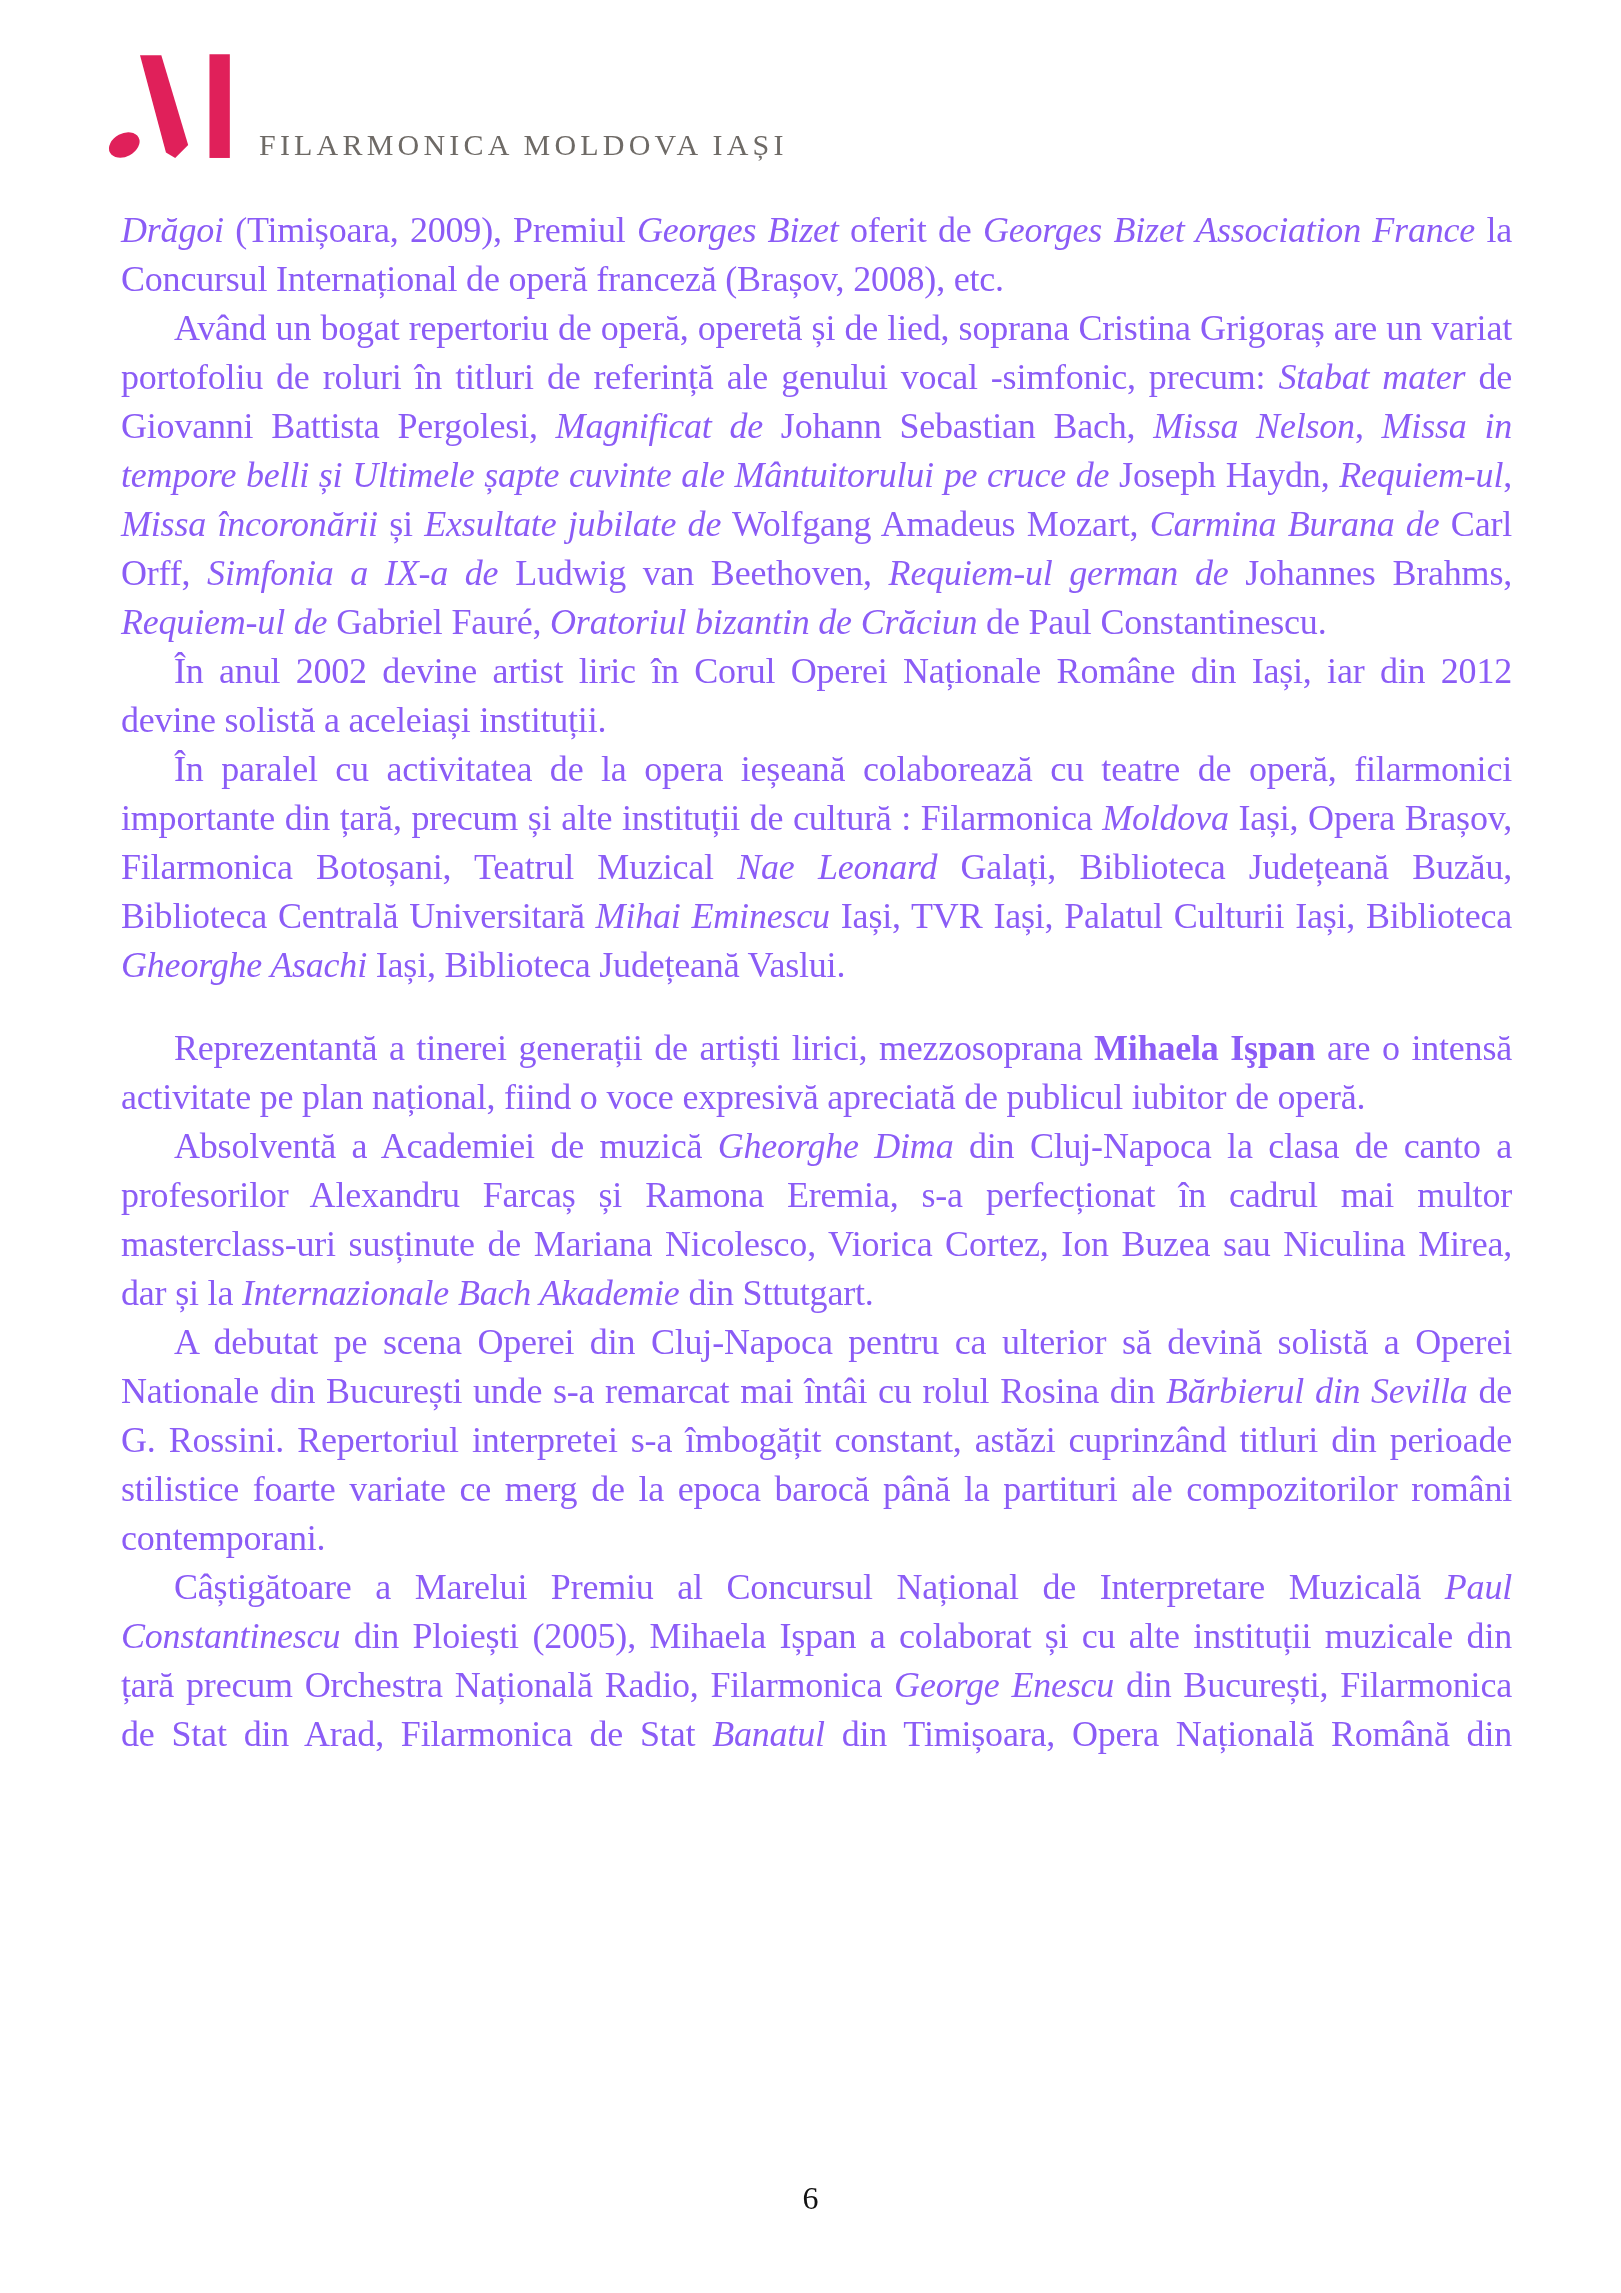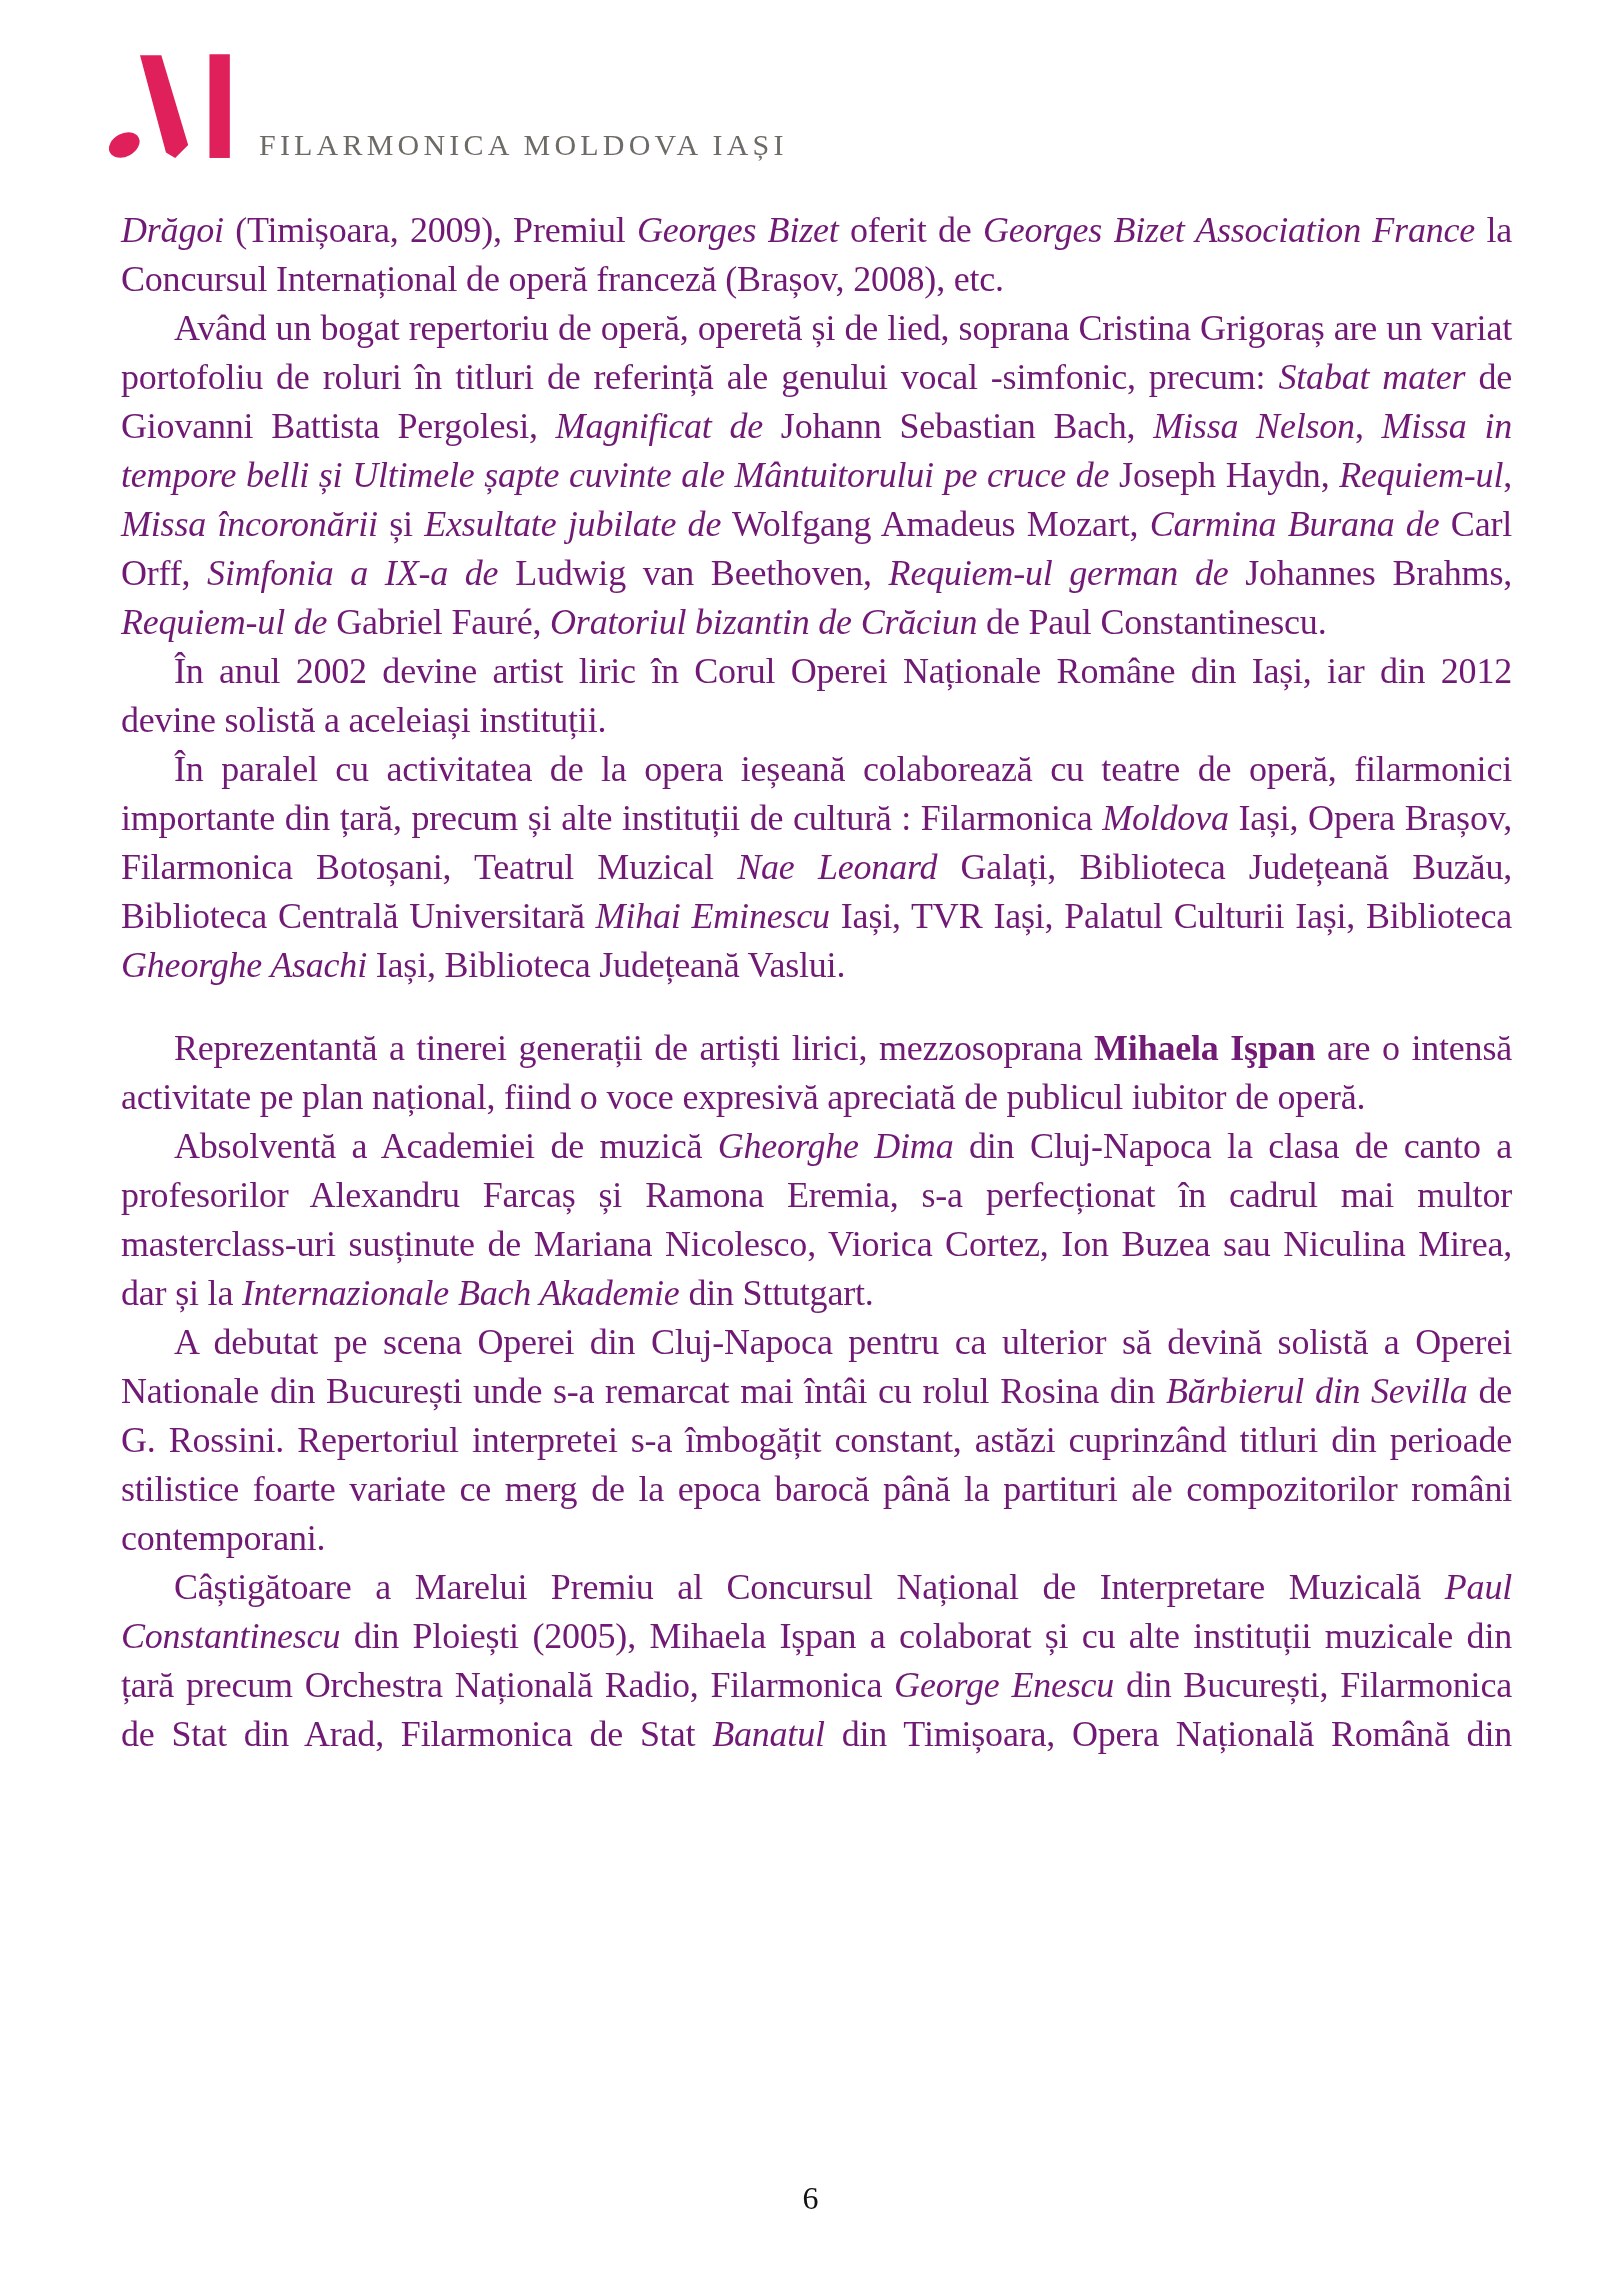--- a/index.html
+++ b/index.html
@@ -68,21 +68,21 @@
   <div class="logo" style="color: rgb(224, 32, 90);">
     <svg viewBox="110 50 150 135" xmlns="http://www.w3.org/2000/svg" aria-hidden="true">
       <ellipse cx="134" cy="158" rx="17.5" ry="12.5" transform="rotate(-28 134 158)" fill="currentColor"></ellipse>
       <polygon points="151,61 174,61 203,158 189,172 179,166" fill="currentColor"></polygon>
       <rect x="226" y="60" width="22" height="112" fill="currentColor"></rect>
     </svg>
   </div>
 
   <div class="header-title" style="color: rgb(110, 106, 102);">FILARMONICA MOLDOVA IAȘI</div>
 
-  <div class="doc" style="color: #701a75;">
+  <div class="doc" style="color: #8b5cf6;">
       <p class="para"><span class="it">Drăgoi</span><span> (Timișoara, 2009), Premiul </span><span class="it">Georges Bizet</span><span> oferit de </span><span class="it">Georges Bizet Association France</span><span> la Concursul Internațional de operă franceză (Brașov, 2008), etc.</span></p>
       <p class="para indent"><span>Având un bogat repertoriu de operă, operetă și de lied, soprana Cristina Grigoraș are un variat portofoliu de roluri în titluri de referință ale genului vocal -simfonic, precum: </span><span class="it">Stabat mater</span><span> de Giovanni Battista Pergolesi, </span><span class="it">Magnificat de</span><span> Johann Sebastian Bach, </span><span class="it">Missa Nelson</span><span>, </span><span class="it">Missa in tempore belli și Ultimele șapte cuvinte ale Mântuitorului pe cruce de</span><span> Joseph Haydn, </span><span class="it">Requiem-ul</span><span>, </span><span class="it">Missa încoronării</span><span> și </span><span class="it">Exsultate jubilate de</span><span> Wolfgang Amadeus Mozart, </span><span class="it">Carmina Burana de</span><span> Carl Orff, </span><span class="it">Simfonia a IX-a de</span><span> Ludwig van Beethoven, </span><span class="it">Requiem-ul german de</span><span> Johannes Brahms, </span><span class="it">Requiem-ul de</span><span> Gabriel Fauré, </span><span class="it">Oratoriul bizantin de Crăciun</span><span> de Paul Constantinescu.</span></p>
       <p class="para indent"><span>În anul 2002 devine artist liric în Corul Operei Naționale Române din Iași, iar din 2012 devine solistă a aceleiași instituții.</span></p>
       <p class="para indent"><span>În paralel cu activitatea de la opera ieșeană colaborează cu teatre de operă, filarmonici importante din țară, precum și alte instituții de cultură : Filarmonica </span><span class="it">Moldova</span><span> Iași, Opera Brașov, Filarmonica Botoșani, Teatrul Muzical </span><span class="it">Nae Leonard</span><span> Galați, Biblioteca Județeană Buzău, Biblioteca Centrală Universitară </span><span class="it">Mihai Eminescu</span><span> Iași, TVR Iași, Palatul Culturii Iași, Biblioteca </span><span class="it">Gheorghe Asachi</span><span> Iași, Biblioteca Județeană Vaslui.</span></p>
       <p class="para indent spaced"><span>Reprezentantă a tinerei generații de artiști lirici, mezzosoprana </span><span class="bd">Mihaela Işpan</span><span> are o intensă activitate pe plan național, fiind o voce expresivă apreciată de publicul iubitor de operă.</span></p>
       <p class="para indent"><span>Absolventă a Academiei de muzică </span><span class="it">Gheorghe Dima</span><span> din Cluj-Napoca la clasa de canto a profesorilor Alexandru Farcaș și Ramona Eremia, s-a perfecționat în cadrul mai multor masterclass-uri susținute de Mariana Nicolesco, Viorica Cortez,  Ion Buzea sau Niculina Mirea, dar și la </span><span class="it">Internazionale Bach Akademie</span><span> din Sttutgart.</span></p>
       <p class="para indent"><span>A debutat pe scena Operei din Cluj-Napoca pentru ca ulterior să devină solistă a Operei Nationale din București unde s-a remarcat mai întâi cu rolul Rosina din </span><span class="it">Bărbierul din Sevilla</span><span> de G. Rossini. Repertoriul interpretei s-a îmbogățit constant, astăzi cuprinzând titluri din perioade stilistice foarte variate ce merg de la epoca barocă până la partituri ale compozitorilor români contemporani.</span></p>
       <p class="para indent flush-last"><span>Câștigătoare a Marelui Premiu al Concursul Național de Interpretare Muzicală </span><span class="it">Paul Constantinescu</span><span> din Ploiești (2005), Mihaela Ișpan a colaborat și cu alte instituții muzicale din țară precum Orchestra Națională Radio, Filarmonica </span><span class="it">George Enescu</span><span> din București, Filarmonica de Stat din Arad, Filarmonica de Stat </span><span class="it">Banatul</span><span> din Timișoara, Opera Națională Română din</span></p>
     </div>
 

